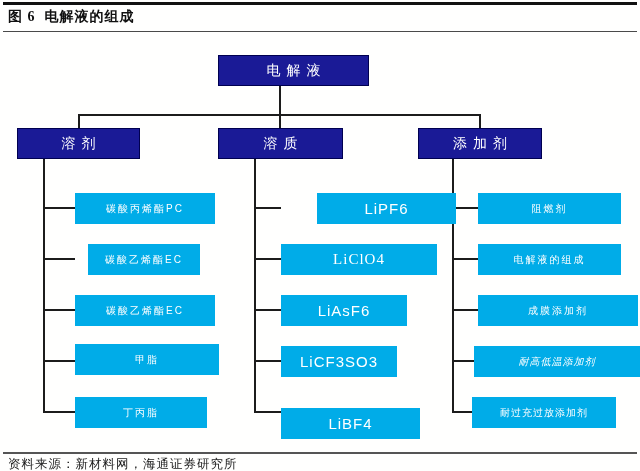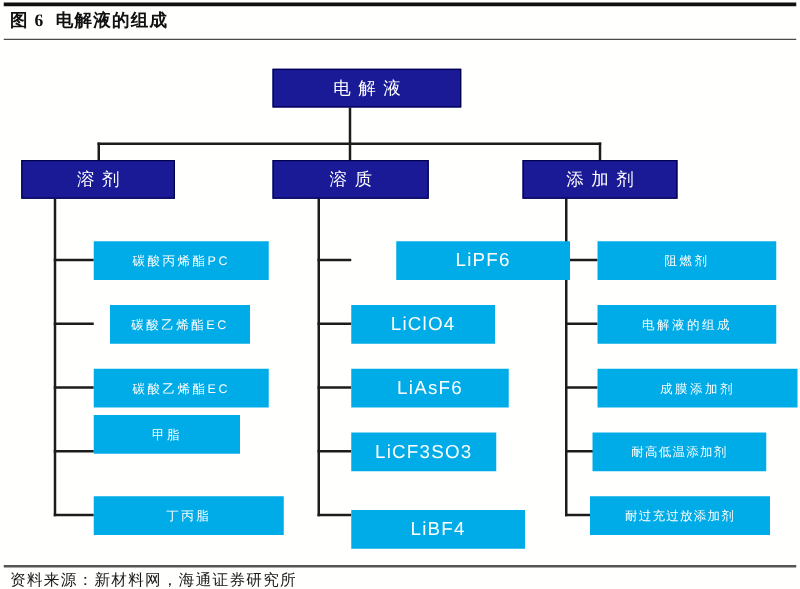--- a/index.html
+++ b/index.html
@@ -83,32 +83,32 @@
 
     <div class="line" style="left:452px;top:207px;width:26px;height:2px;"></div>
     <div class="line" style="left:452px;top:258px;width:26px;height:2px;"></div>
     <div class="line" style="left:452px;top:309px;width:26px;height:2px;"></div>
     <div class="line" style="left:452px;top:360px;width:26px;height:2px;"></div>
     <div class="line" style="left:452px;top:411px;width:26px;height:2px;"></div>
 
     <div class="box cyan" style="left:75px;top:193px;width:140px;">碳酸丙烯酯PC</div>
     <div class="box cyan" style="left:88px;top:244px;width:112px;">碳酸乙烯酯EC</div>
     <div class="box cyan" style="left:75px;top:295px;width:140px;">碳酸乙烯酯EC</div>
-    <div class="box cyan" style="left:75px;top:332px;width:117px;">甲脂</div>
-    <div class="box cyan" style="left:75px;top:397px;width:152px;">丁丙脂</div>
+    <div class="box cyan" style="left:75px;top:344px;width:144px;">甲脂</div>
+    <div class="box cyan" style="left:75px;top:397px;width:132px;">丁丙脂</div>
 
     <div class="box cyan latin" style="left:281px;top:193px;width:139px;margin-left:36px;">LiPF6</div>
-    <div class="box cyan latin" style="left:281px;top:244px;width:115px;">LiClO4</div>
+    <div class="box cyan latin" style="left:281px;top:244px;width:156px;font-family:Liberation Serif, serif;">LiClO4</div>
     <div class="box cyan latin" style="left:281px;top:295px;width:126px;">LiAsF6</div>
     <div class="box cyan latin" style="left:281px;top:346px;width:116px;">LiCF3SO3</div>
     <div class="box cyan latin" style="left:281px;top:408px;width:139px;">LiBF4</div>
 
     <div class="box cyan" style="left:478px;top:193px;width:143px;">阻燃剂</div>
     <div class="box cyan" style="left:478px;top:244px;width:143px;">电解液的组成</div>
     <div class="box cyan" style="left:478px;top:295px;width:160px;">成膜添加剂</div>
-    <div class="box cyan" style="left:474px;top:346px;width:139px;letter-spacing:1px;">耐高低温添加剂</div>
+    <div class="box cyan" style="left:474px;top:346px;width:166px;letter-spacing:1px;font-style:italic;">耐高低温添加剂</div>
     <div class="box cyan" style="left:472px;top:397px;width:144px;letter-spacing:1px;">耐过充过放添加剂</div>
   </div>
 
   <div class="footer-rule"></div>
   <div class="footer">资料来源：新材料网，海通证券研究所</div>
 
 </div>
 
 </body></html>

